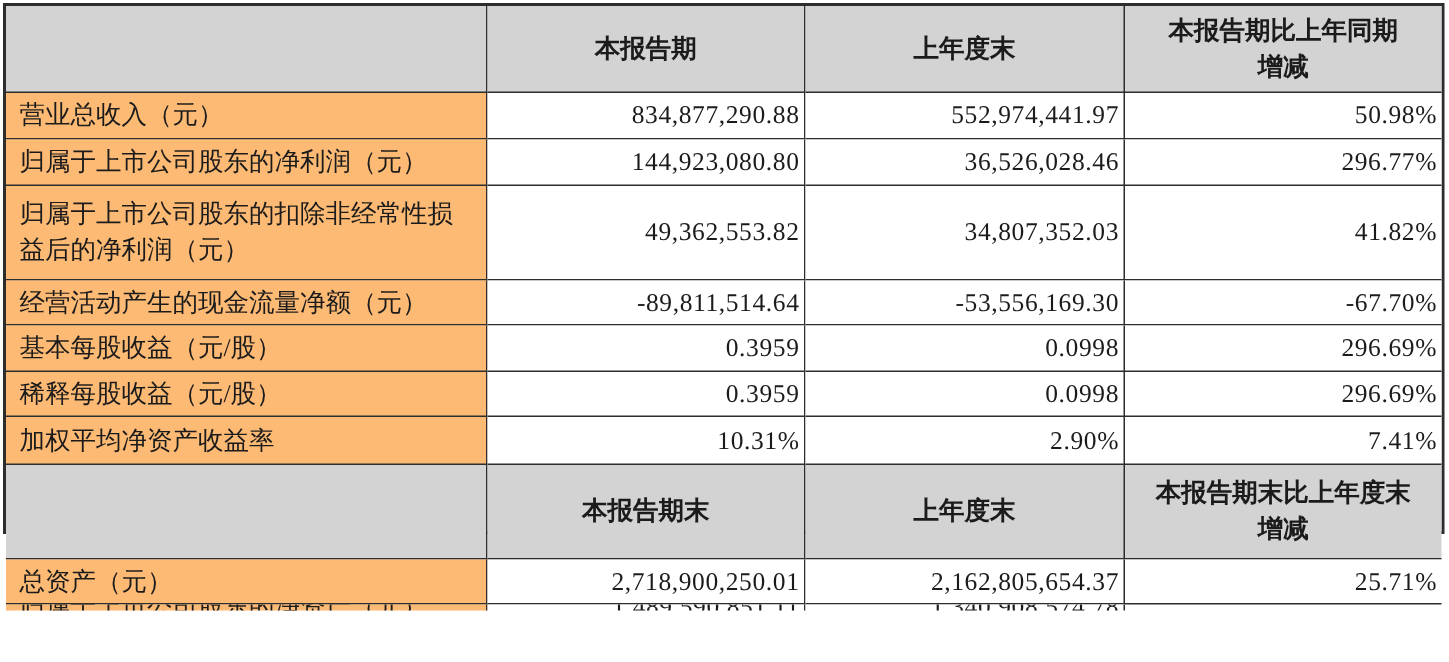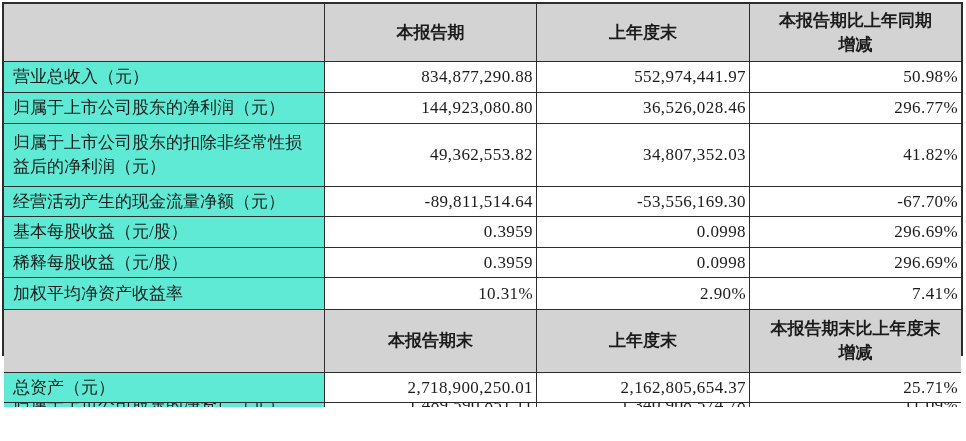--- a/index.html
+++ b/index.html
@@ -32,21 +32,21 @@
   .r-last { border-bottom: none; }
   .head {
     background: #d3d3d3;
     justify-content: center;
     text-align: center;
     font-weight: bold;
     white-space: pre-line;
     line-height: 24px;
   }
   .label {
-    background: #5eead4;
+    background: #fdba74;
     padding: 2px 10px 2px 9px;
     white-space: pre-line;
     line-height: 24px;
   }
   .num {
     background: #ffffff;
     justify-content: flex-end;
     padding-right: 3px;
     letter-spacing: 0.4px;
   }
@@ -105,15 +105,14 @@
 增减</div>
 
   <div class="cell label">总资产（元）</div>
   <div class="cell num">2,718,900,250.01</div>
   <div class="cell num">2,162,805,654.37</div>
   <div class="cell num c-last">25.71%</div>
 
   <div class="cell label r-last">归属于上市公司股东的净资产（元）</div>
   <div class="cell num r-last">1,489,590,851.11</div>
   <div class="cell num r-last">1,340,908,574.78</div>
-  <div class="cell num c-last r-last">11.09%</div>
 
 </div>
 
 </body></html>

